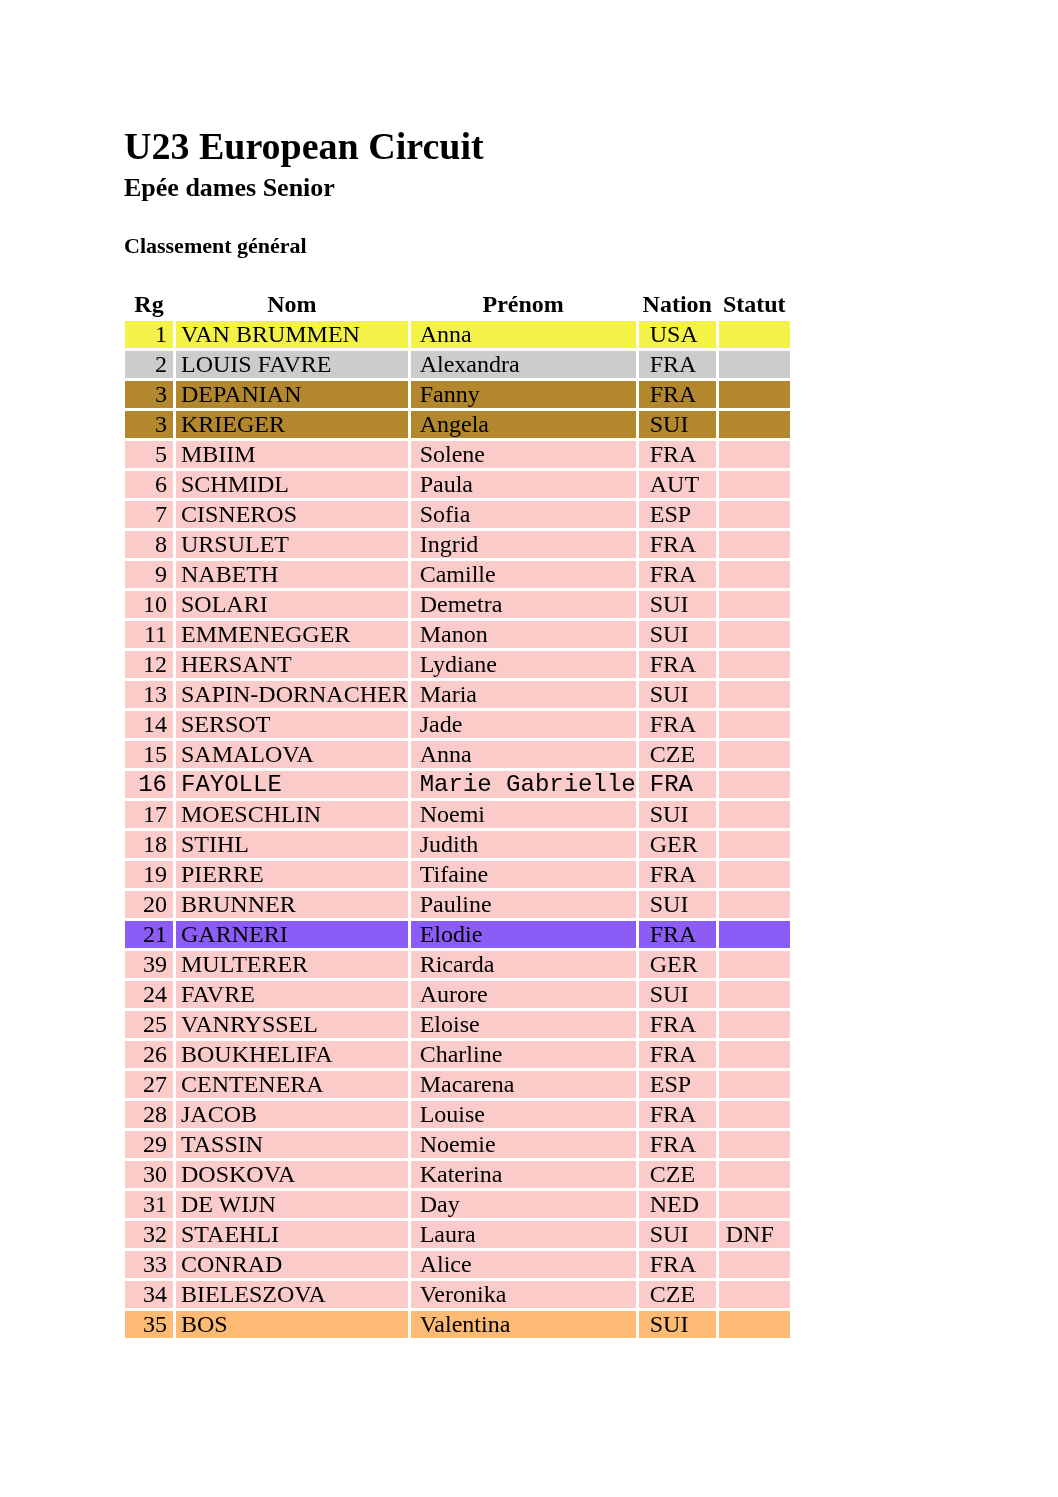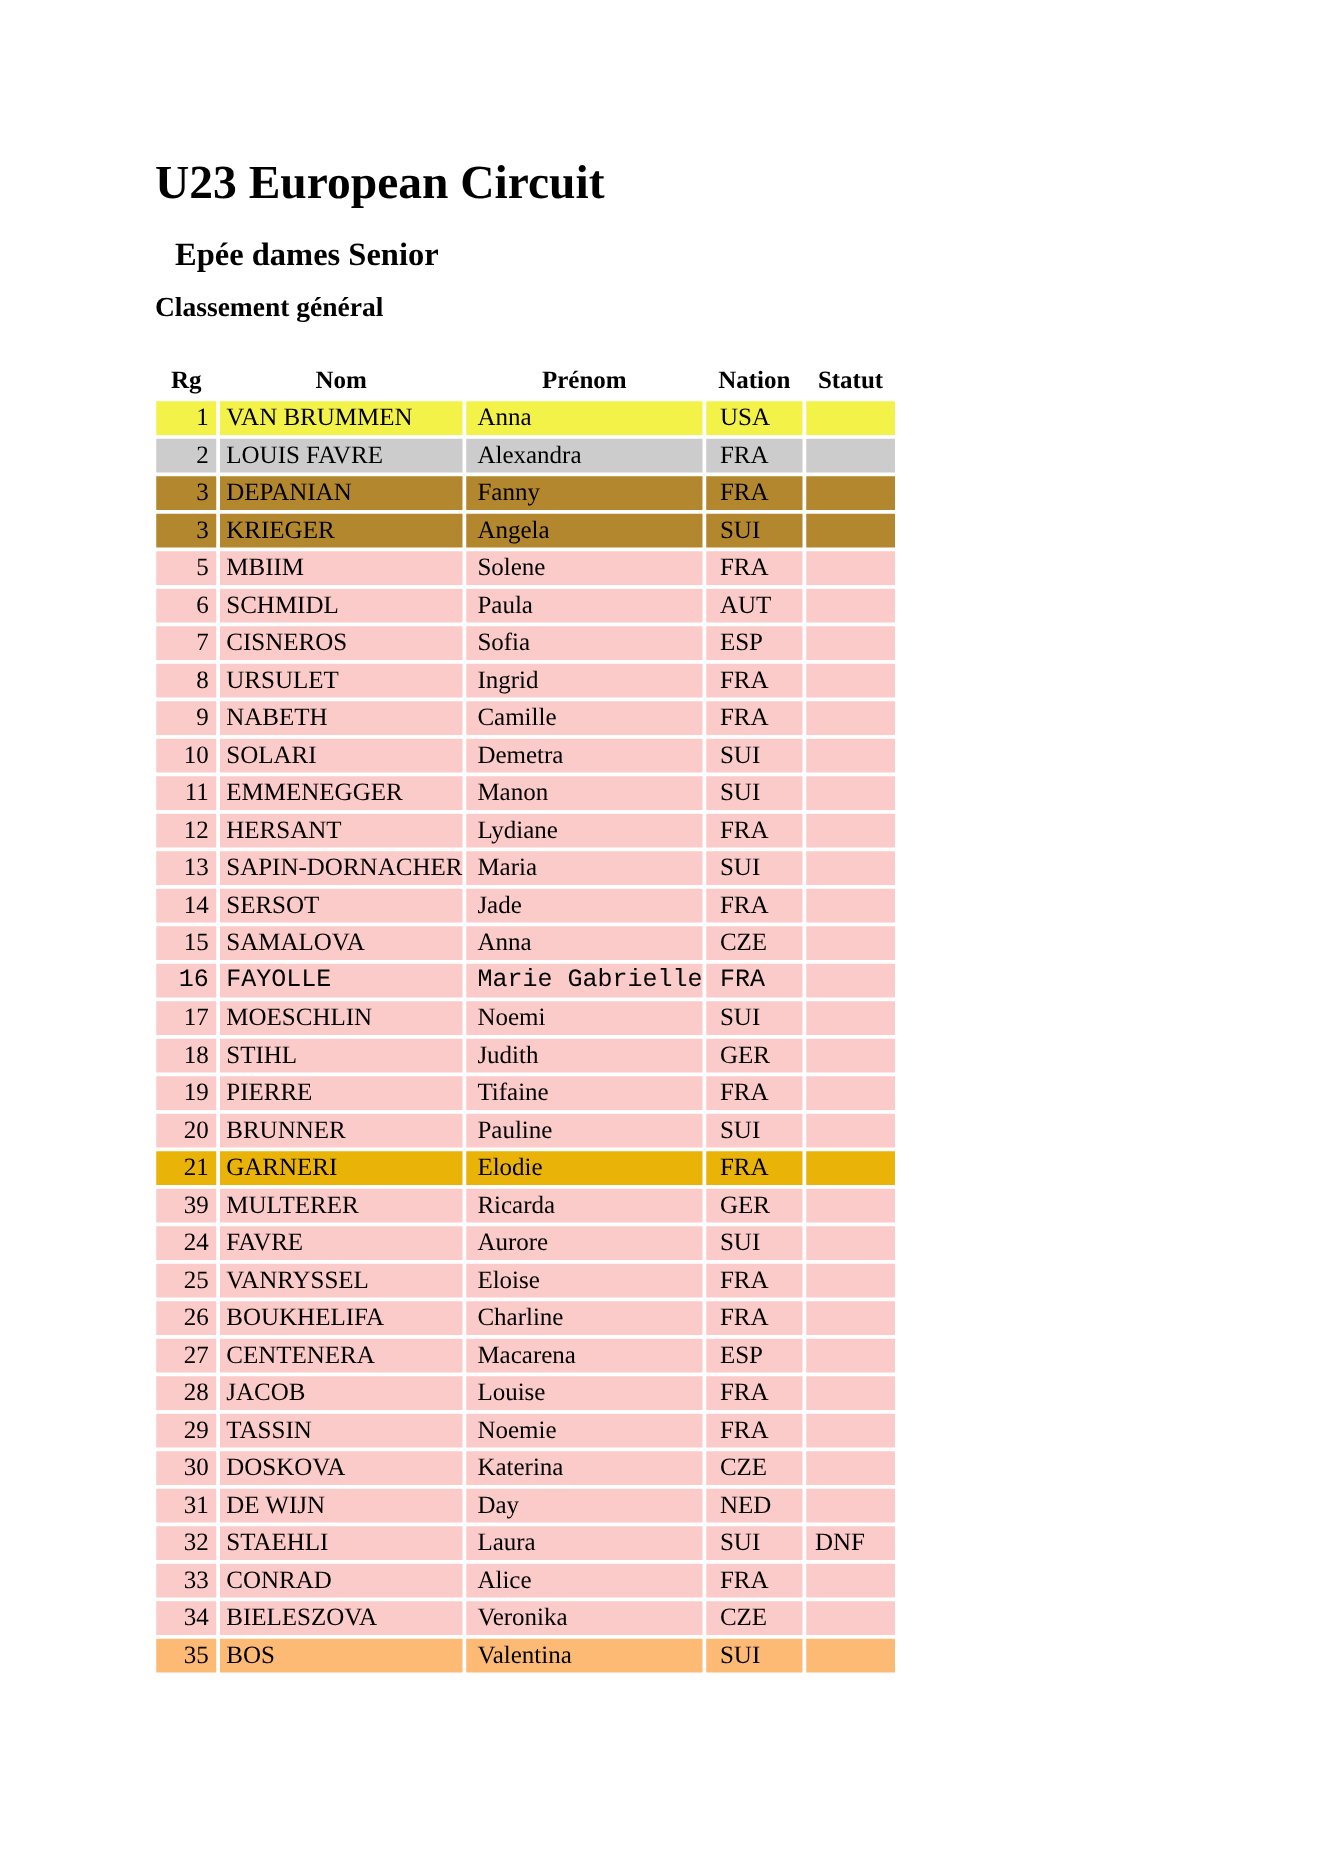--- a/index.html
+++ b/index.html
@@ -27,21 +27,21 @@
     margin: 0;
     font-size: 38px;
     font-weight: 700;
     line-height: 1.1;
     white-space: nowrap;
   }
   .subtitle {
     position: absolute;
     left: 124px;
     top: 174px;
-    margin: 16px;
+    margin: 0;
     font-size: 26px;
     font-weight: 700;
     line-height: 1.1;
     white-space: nowrap;
   }
   .section-title {
     position: absolute;
     left: 124px;
     top: 234px;
     margin: 0;
@@ -50,21 +50,21 @@
     line-height: 1.1;
     white-space: nowrap;
   }
   table.ranking {
     position: absolute;
     left: 122px;
     top: 288px;
     border-collapse: separate;
     border-spacing: 3px;
     table-layout: fixed;
-    font-size: 20px;
+    font-size: 24px;
     line-height: 27px;
   }
   col.c-rg      { width: 48px; }
   col.c-nom     { width: 192px; }
   col.c-prenom  { width: 188px; }
   col.c-nation  { width: 77px; }
   col.c-statut  { width: 71px; }
   th {
     box-sizing: border-box;
     height: 24px;
@@ -249,21 +249,21 @@
           <td class="col-nation">FRA</td>
           <td class="col-statut"></td>
         </tr>
         <tr style="background: rgb(250, 203, 201);">
           <td class="col-rg">20</td>
           <td class="col-nom">BRUNNER</td>
           <td class="col-prenom">Pauline</td>
           <td class="col-nation">SUI</td>
           <td class="col-statut"></td>
         </tr>
-        <tr style="background: #eab308; padding-left: 43px;">
+        <tr style="background: #8b5cf6; padding-left: 43px;">
           <td class="col-rg">21</td>
           <td class="col-nom">GARNERI</td>
           <td class="col-prenom">Elodie</td>
           <td class="col-nation">FRA</td>
           <td class="col-statut"></td>
         </tr>
         <tr style="background: rgb(250, 203, 201);">
           <td class="col-rg">39</td>
           <td class="col-nom">MULTERER</td>
           <td class="col-prenom">Ricarda</td>

